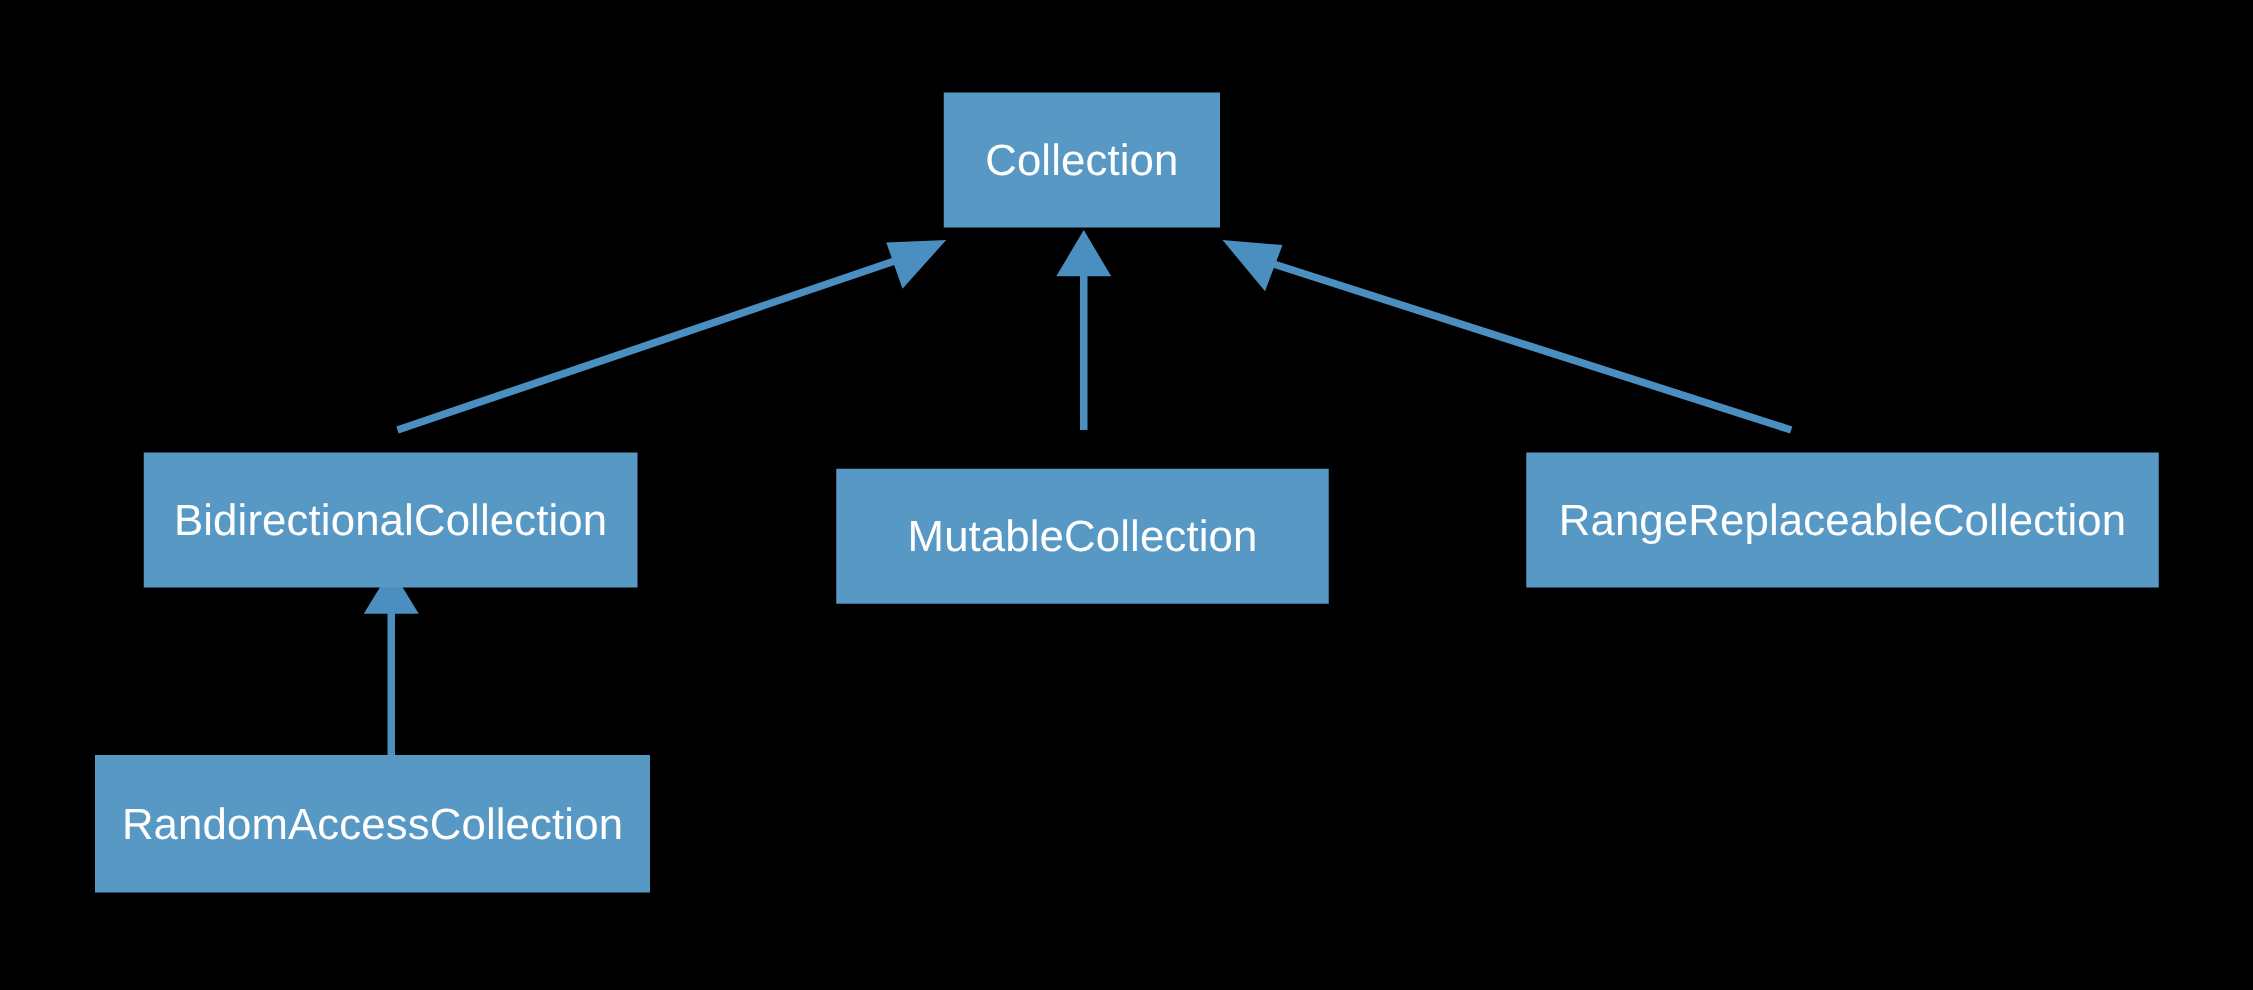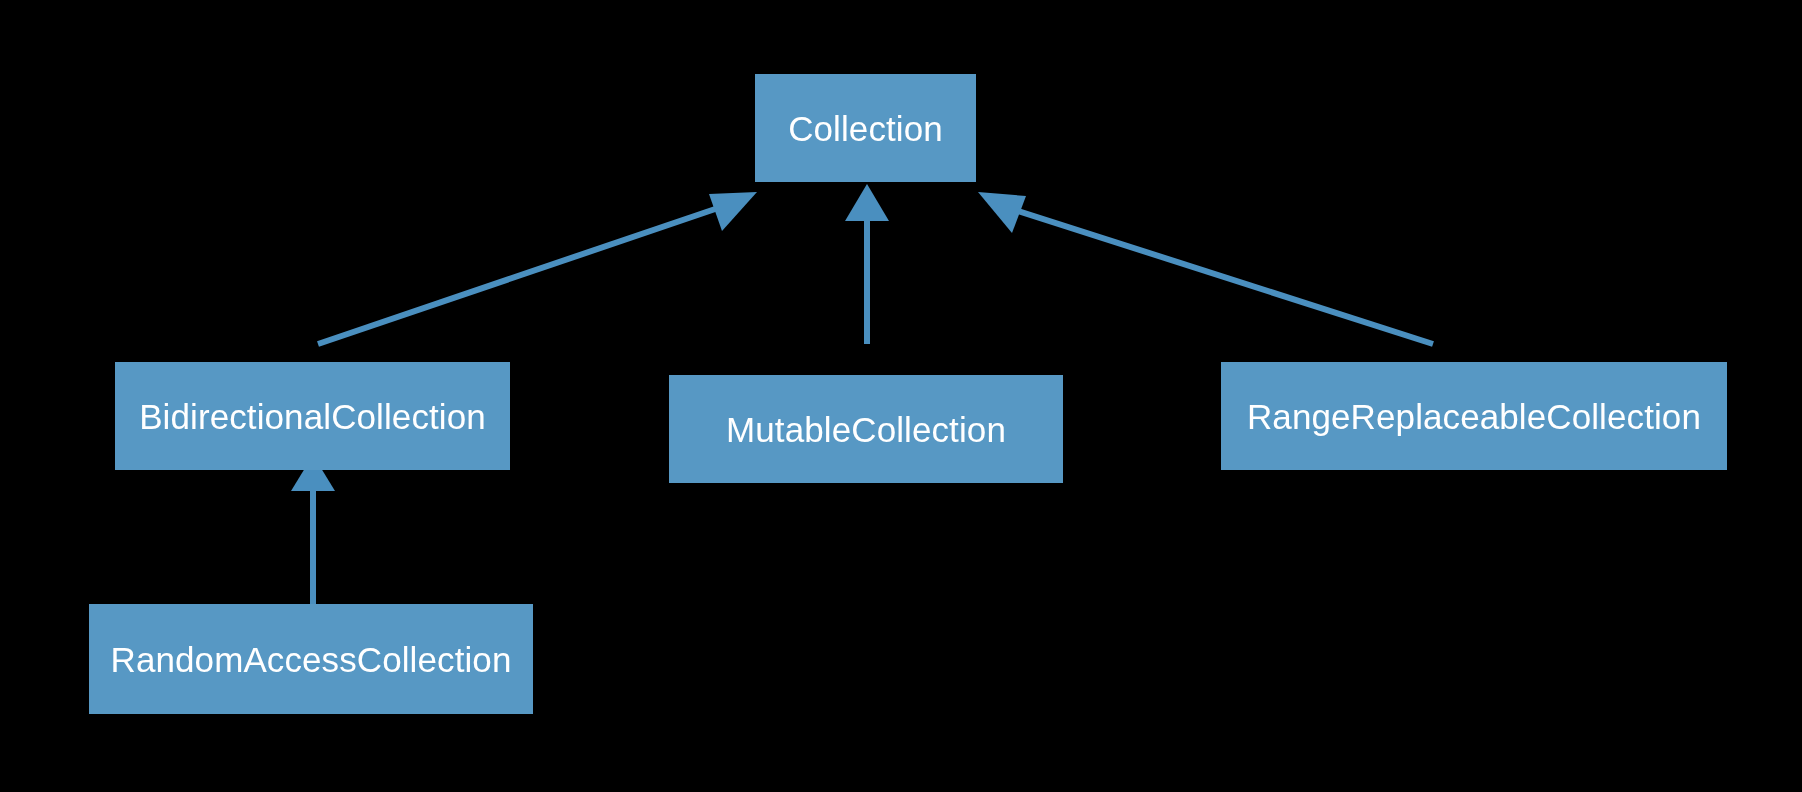--- a/index.html
+++ b/index.html
@@ -86,17 +86,17 @@
   </div>
 
   <div class="node-box" style="left:669px; top:343px; width:394px; height:108px;margin-top:32px;">
     <span class="node-label">MutableCollection</span>
   </div>
 
   <div class="node-box" style="left:1221px; top:362px; width:506px; height:108px;">
     <span class="node-label">RangeReplaceableCollection</span>
   </div>
 
-  <div class="node-box" style="left:89px; top:604px; width:444px; height:110px;">
+  <div class="node-box" style="left:76px; top:604px; width:444px; height:110px;">
     <span class="node-label">RandomAccessCollection</span>
   </div>
 
 </div>
 
 </body></html>

